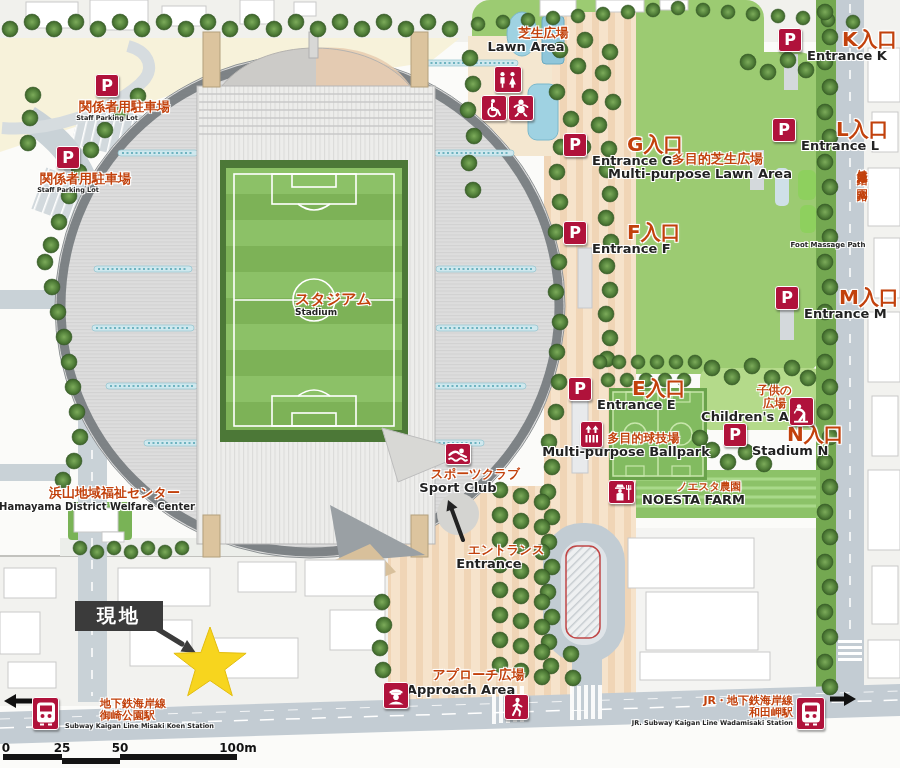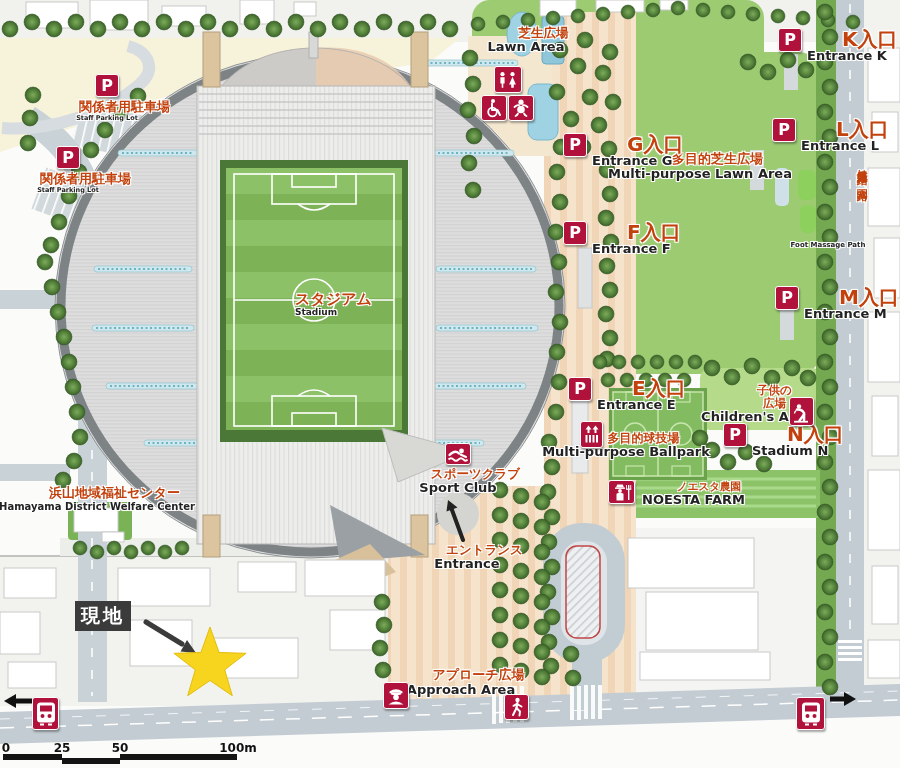--- a/index.html
+++ b/index.html
@@ -18,21 +18,21 @@
   .tile svg{display:block;}
   .p-tile span{color:#fff;font-weight:bold;font-size:16px;line-height:1;transform:translateY(-.5px);}
   .ent{position:absolute;display:flex;gap:5px;align-items:flex-start;}
   .ent .p-tile{position:relative;width:24px;height:24px;flex:0 0 auto;}
   .ent .jp{font-size:20px;}
   .ent .en{margin-top:-1px;}
   .sp .jp{font-size:13px;}
   .sp .en{font-size:6.5px;}
   .st .jp{font-size:11px;}
   .st .en{font-size:6.5px;}
-  #genchi-box{position:absolute;left:75px;top:601px;width:56px;height:30px;background:#3b3b3b;
+  #genchi-box{position:absolute;left:75px;top:601px;width:88px;height:30px;background:#3b3b3b;
       color:#fff;font-weight:bold;font-size:19px;letter-spacing:3px;display:flex;align-items:center;justify-content:center;}
   #vlabel{position:absolute;left:820px;top:160px;writing-mode:vertical-rl;font-size:11px;letter-spacing:1.5px;}
   #scalebar{position:absolute;left:0;top:741px;width:270px;height:26px;}
   #scalebar .num{position:absolute;top:0;font-size:12px;font-weight:bold;color:#111;transform:translateX(-50%);}
   #scalebar .bar{position:absolute;background:#141414;height:6px;}
 </style>
 </head>
 <body>
 
 <div id="map">
@@ -534,21 +534,21 @@
 <div class="ov" style="left:642px;top:481px;text-align:left;">
   <div class="jp" style="font-size:10.5px">ノエスタ農園</div>
   <div class="en">NOESTA FARM</div>
 </div>
 
 <div class="fac" style="left:458px;top:467px;">
   <div class="jp">スポーツクラブ</div>
   <div class="en">Sport Club</div>
 </div>
 
-<div class="fac" style="left:467px;top:543px;">
+<div class="fac" style="left:489px;top:543px;">
   <div class="jp">エントランス</div>
   <div class="en">Entrance</div>
 </div>
 
 <div class="fac" style="left:461px;top:624px;margin-top:44px;">
   <div class="jp" style="font-size:13px">アプローチ広場</div>
   <div class="en">Approach Area</div>
 </div>
 
 <div class="fac" style="left:97px;top:486px;">
@@ -732,21 +732,31 @@
 <div class="tile" style="left:32px;top:697px;width:27px;height:33px;">
   <svg width="22" height="26" viewBox="0 0 22 26">
         <rect x="2" y="1.5" width="18" height="20" rx="3.5" fill="#fff"></rect>
         <rect x="5" y="4.5" width="12" height="6" fill="#b0123b"></rect>
         <circle cx="7.5" cy="15" r="2" fill="#b0123b"></circle>
         <circle cx="14.5" cy="15" r="2" fill="#b0123b"></circle>
         <rect x="5" y="22.5" width="4" height="2" fill="#fff"></rect>
         <rect x="13" y="22.5" width="4" height="2" fill="#fff"></rect>
       </svg>
 </div>
-
+<div class="ov st" style="left:65px;top:698px;">
+  <div class="jp">地下鉄海岸線</div>
+  <div class="jp">御崎公園駅</div>
+  <div class="en">Subway Kaigan Line Misaki Koen Station</div>
+</div>
+
+<div class="ov st" style="left:630px;top:695px;width:163px;text-align:right;">
+  <div class="jp">JR・地下鉄海岸線</div>
+  <div class="jp">和田岬駅</div>
+  <div class="en">JR. Subway Kaigan Line Wadamisaki Station</div>
+</div>
 <div class="tile" style="left:796px;top:697px;width:29px;height:33px;">
   <svg width="24" height="26" viewBox="0 0 22 26">
         <rect x="2" y="1.5" width="18" height="20" rx="3.5" fill="#fff"></rect>
         <rect x="5" y="4.5" width="12" height="6" fill="#b0123b"></rect>
         <circle cx="7.5" cy="15" r="2" fill="#b0123b"></circle>
         <circle cx="14.5" cy="15" r="2" fill="#b0123b"></circle>
         <rect x="5" y="22.5" width="4" height="2" fill="#fff"></rect>
         <rect x="13" y="22.5" width="4" height="2" fill="#fff"></rect>
       </svg>
 </div>

